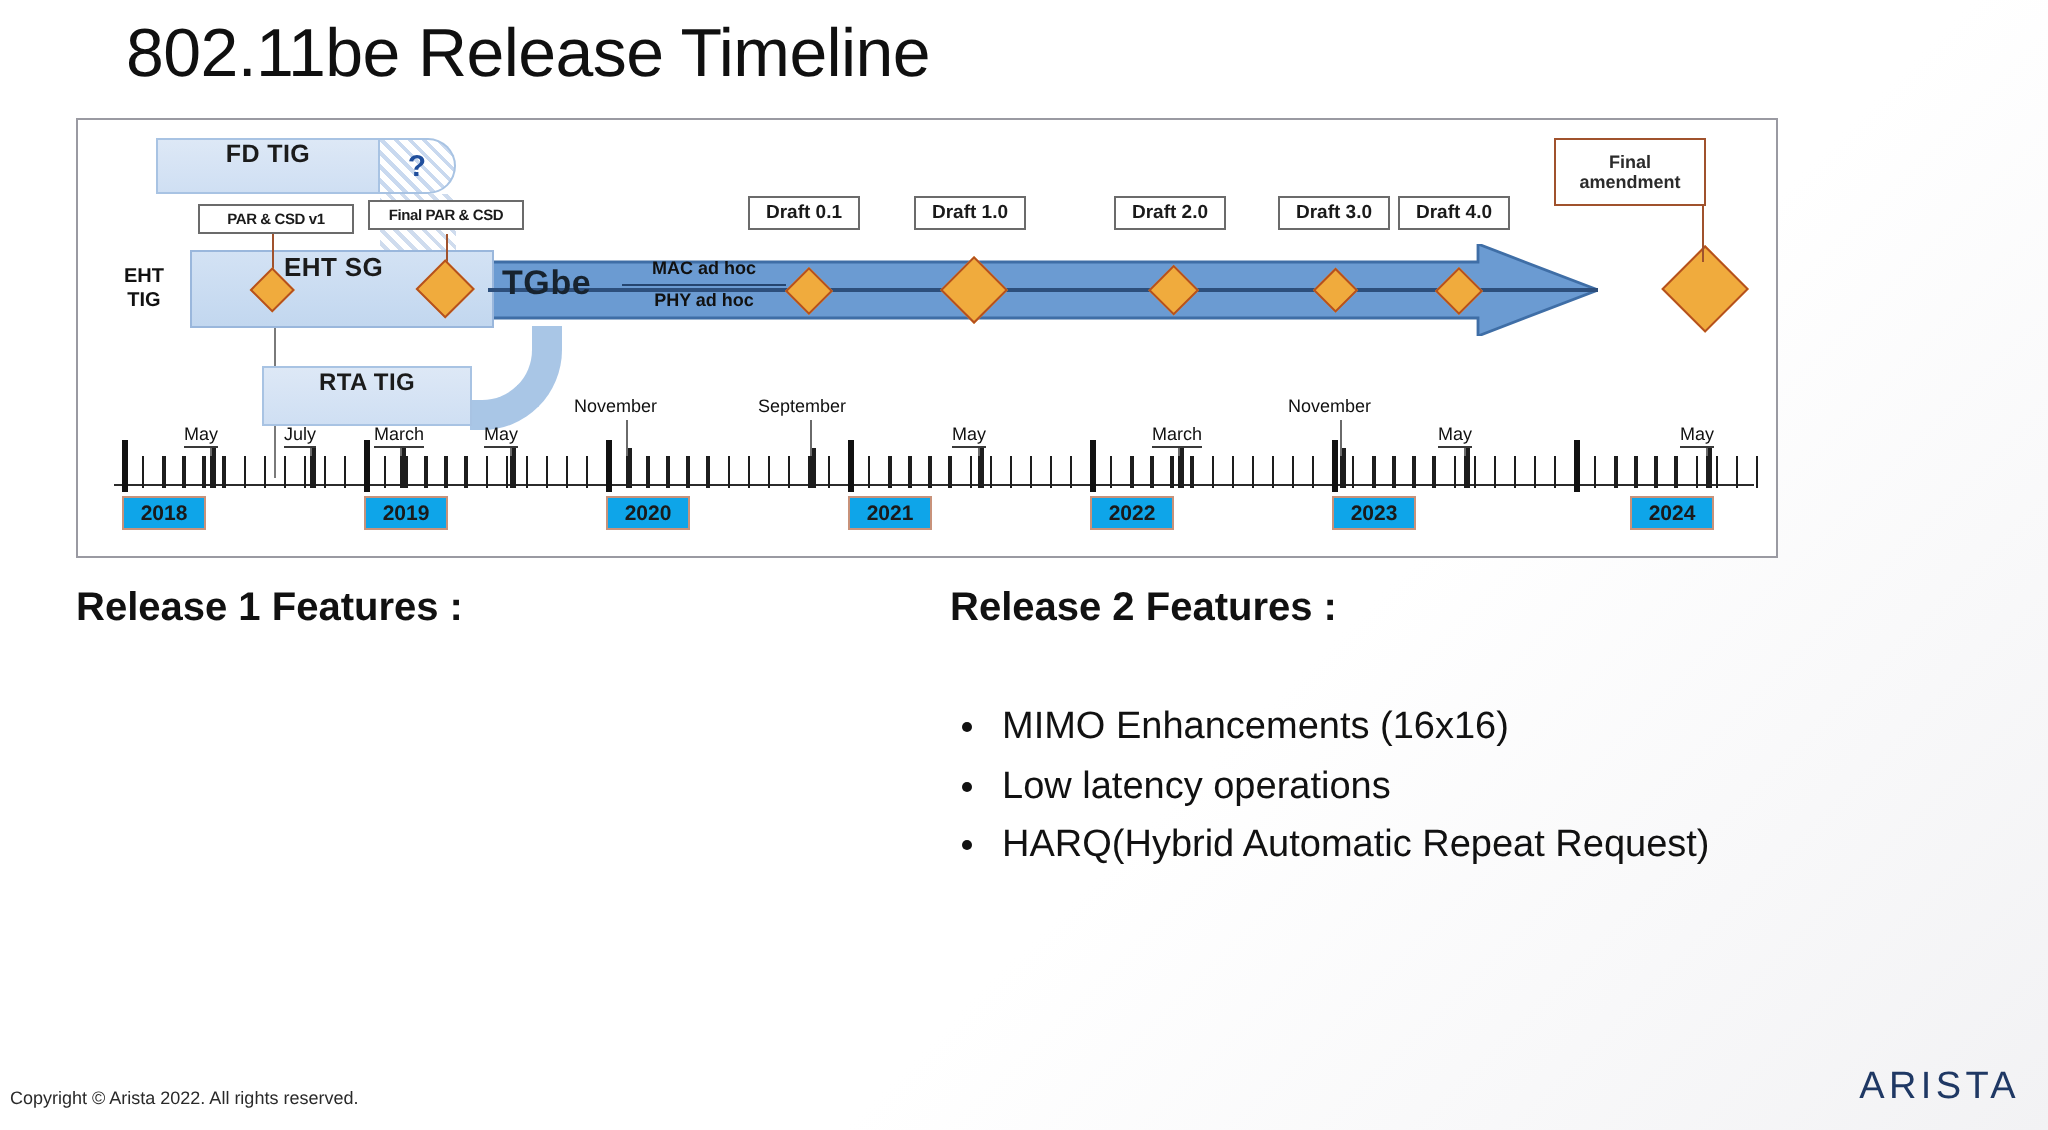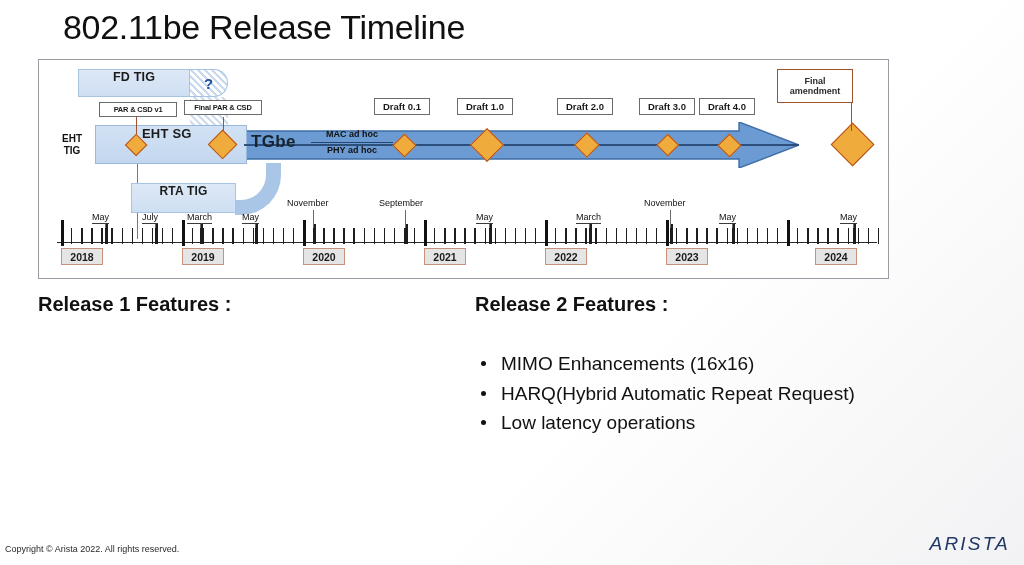--- a/index.html
+++ b/index.html
@@ -99,21 +99,21 @@
   
   #axis-base{position:absolute;left:18px;top:182px;width:820px;height:1px;background:#2b2b2b;}
   .tick{position:absolute;background:#1d1d1d;width:1.4px;top:168px;height:16px;}
   .tick.major{width:2.6px;height:20px;top:164px;}
   .tick.yearstart{width:3px;height:26px;top:160px;background:#111;}
   .mlabel{position:absolute;font-size:9px;color:#111;white-space:nowrap;}
   .mlabel .bar{height:1px;background:#3a3a3a;margin-top:1px;}
   .mlead{position:absolute;width:1px;background:#6a6a6a;}
   .yearbox{
     position:absolute;box-sizing:border-box;border:1.2px solid #c8927a;
-    background:#e5e5e5;font-size:10.5px;font-weight:700;color:#1a1a1a;
+    background:#0ea5e9;font-size:10.5px;font-weight:700;color:#1a1a1a;
     display:flex;align-items:center;justify-content:center;height:17px;top:188px;
   }
 
   
   .col-heading{position:absolute;font-size:20px;font-weight:700;color:#111;}
   #rel1-heading{left:38px;top:293px;}
   #rel2-heading{left:475px;top:293px;}
   .feat-list{position:absolute;list-style:none;margin:0;padding:0;}
   #rel1-list{left:38px;top:350px;width:400px;}
   #rel2-list{left:475px;top:350px;width:430px;}
@@ -129,21 +129,20 @@
   .feat-list li.hl::before{background:#2a5580;}
 
   
   #footer-copyright{
     position:absolute;left:5px;bottom:11px;font-size:9px;color:#2a2a2a;
   }
   #arista-logo{
     position:absolute;right:14px;bottom:10px;font-size:19px;
     letter-spacing:2.2px;color:#1f3864;font-weight:400;
     font-family:"Liberation Sans",sans-serif;
-    font-style:italic;
   }
 </style>
 </head>
 <body>
 
 <div class="slide">
 
   <div id="page-title">802.11be Release Timeline</div>
 
   <div id="timeline-panel">
@@ -341,19 +340,19 @@
         <div class="yearbox" style="left: 776px; width: 42px;">2024</div>
       </div>
   <div class="stem" style="left: 812px; top: 43px; height: 28px;"></div>
     </div>
 
   <div id="rel1-heading" class="col-heading">Release 1 Features :</div>
 
   <div id="rel2-heading" class="col-heading">Release 2 Features :</div>
   <ul id="rel2-list" class="feat-list">
       <li>MIMO Enhancements (16x16)</li>
+      <li>Low latency operations</li>
       <li>HARQ(Hybrid Automatic Repeat Request)</li>
-      <li>Low latency operations</li>
     </ul>
 
   <div id="footer-copyright">Copyright © Arista 2022. All rights reserved.</div>
   <div id="arista-logo">ARISTA</div>
 </div>
 
 </body></html>

